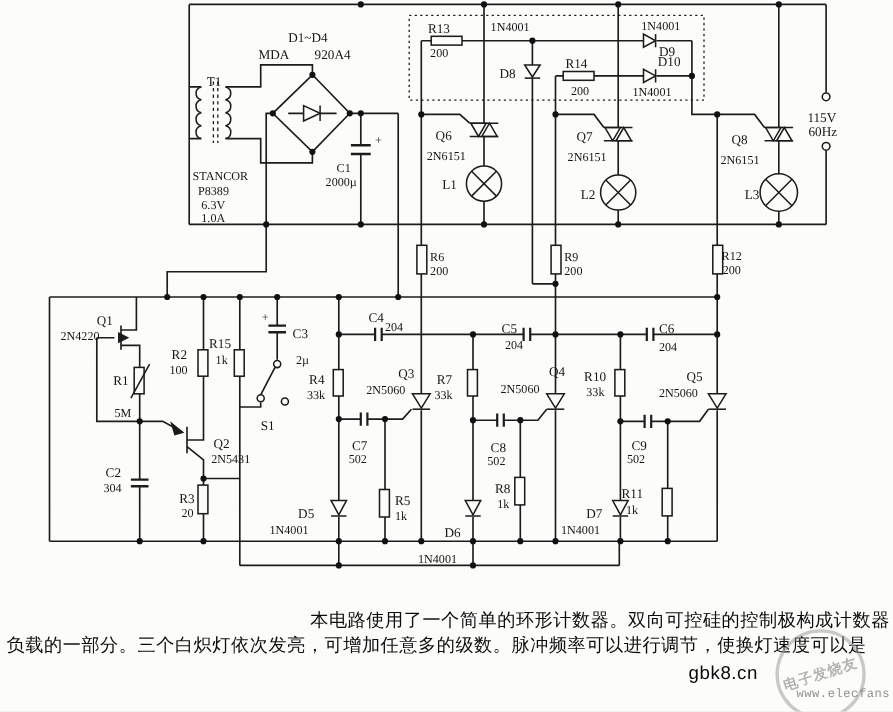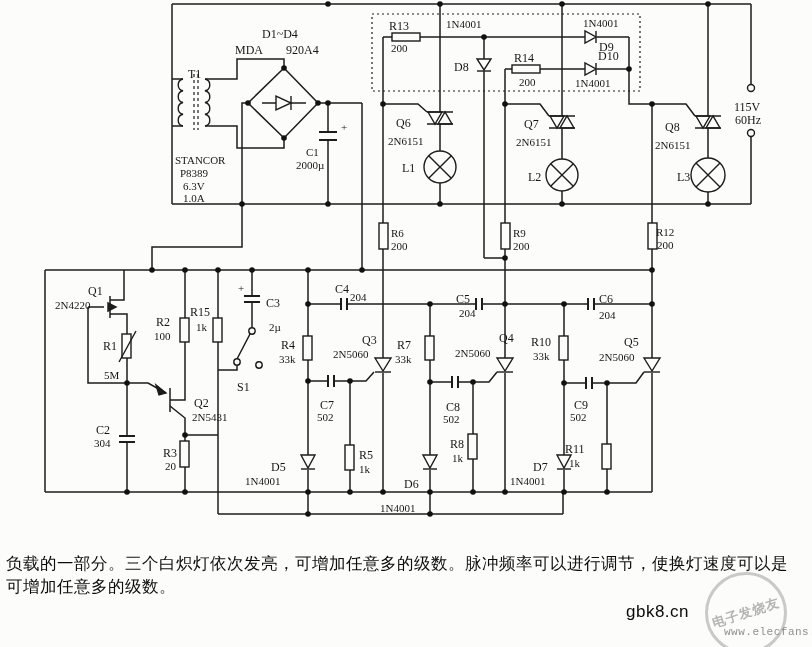--- a/index.html
+++ b/index.html
@@ -351,22 +351,22 @@
     <text class="val" x="570" y="421">502</text>
     <text class="ref" x="565" y="453">R11</text>
     <text class="val" x="569" y="467">1k</text>
     <text class="ref" x="533" y="471">D7</text>
     <text class="val" x="510" y="485">1N4001</text>
   </g>
 </svg>
 
   
   <div class="caption">
+    <div class="cap-line cap-indent">本电路使用了一个简单的环形计数器。双向可控硅的控制极构成计数器</div>
     <div class="cap-line">负载的一部分。三个白炽灯依次发亮，可增加任意多的级数。脉冲频率可以进行调节，使换灯速度可以是</div>
-    <div class="cap-line">可增加任意多的级数。</div>
   </div>
 
   
   <div class="wm-site">gbk8.cn</div>
   <div class="wm-stamp">
     <span class="wm-stamp-text">电子发烧友</span>
   </div>
   <div class="wm-url">www.elecfans.com</div>
 </div>
 

